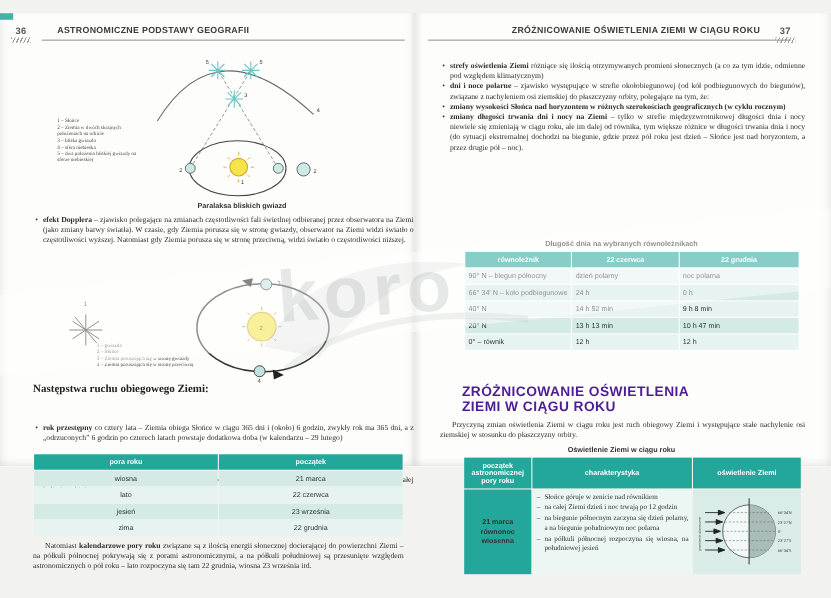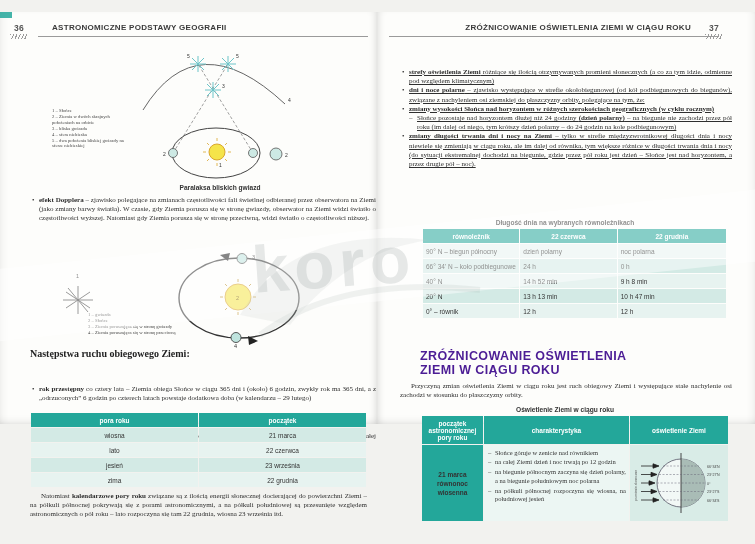--- a/index.html
+++ b/index.html
@@ -173,33 +173,30 @@
   </div>
 
   <div class="page page-right">
     <div class="hdr" style="right:64px;text-align:right;">ZRÓŻNICOWANIE OŚWIETLENIA ZIEMI W CIĄGU ROKU</div>
     <div class="hdr" style="right:36px;">
       <span class="pagenum">37</span>
     </div>
     <div class="hatch" style="right:32px;"></div>
     <div class="hdr-rule" style="left:12px;width:330px;"></div>
 
-    <div style="position:absolute;left:23px;top:56px;width:332px;text-decoration:underline;">
+    <div style="position:absolute;left:23px;top:44px;width:332px;">
       <div class="para li" style="position:relative;">
         <span class="b">strefy oświetlenia Ziemi</span><span> różniące się ilością otrzymywanych promieni słonecznych (a co za tym idzie, odmienne pod względem klimatycznym)</span>
       </div>
       <div class="para li" style="position:relative;">
         <span class="b">dni i noce polarne</span><span> – zjawisko występujące w strefie okołobiegunowej (od kół podbiegunowych do biegunów), związane z nachyleniem osi ziemskiej do płaszczyzny orbity, polegające na tym, że:</span>
       </div>
       <div class="para li" style="position:relative;">
         <span class="b">zmiany wysokości Słońca nad horyzontem w różnych szerokościach geograficznych (w cyklu rocznym)</span>
       </div>
-      <div class="para li-sub" style="position:relative;">
-        <span>Słońce pozostaje nad horyzontem dłużej niż 24 godziny </span><span class="b">(dzień polarny)</span><span> – na biegunie nie zachodzi przez pół roku (im dalej od niego, tym krótszy dzień polarny – do 24 godzin na kole podbiegunowym)</span>
-      </div>
       <div class="para li" style="position:relative;">
         <span class="b">zmiany długości trwania dni i nocy na Ziemi</span><span> – tylko w strefie międzyzwrotnikowej długości dnia i nocy niewiele się zmieniają w ciągu roku, ale im dalej od równika, tym większe różnice w długości trwania dnia i nocy (do sytuacji ekstremalnej dochodzi na biegunie, gdzie przez pół roku jest dzień – Słońce jest nad horyzontem, a przez drugie pół – noc).</span>
       </div>
     </div>
 
     <div class="figcap" style="left:23px;top:207px;width:330px;">Długość dnia na wybranych równoleżnikach</div>
 
     <table class="tbl tbl-day" style="left:45px;top:216px;width:305px;">
       <tbody>
           <tr>
@@ -233,21 +230,21 @@
         <td>12 h</td>
       </tr>
     </tbody>
       </table>
 
     <div class="sec-heading" style="left:43px;top:337px;">
       <div>ZRÓŻNICOWANIE OŚWIETLENIA</div>
       <div>ZIEMI W CIĄGU ROKU</div>
     </div>
 
-    <div class="para indent" style="left:23px;top:370px;width:332px;">Przyczyną zmian oświetlenia Ziemi w ciągu roku jest ruch obiegowy Ziemi i występujące stałe nachylenie osi zachodzi w stosunku do płaszczyzny orbity.</div>
+    <div class="para indent" style="left:23px;top:370px;width:332px;">Przyczyną zmian oświetlenia Ziemi w ciągu roku jest ruch obiegowy Ziemi i występujące stałe nachylenie osi ziemskiej w stosunku do płaszczyzny orbity.</div>
 
     <div class="figcap" style="left:23px;top:394px;width:330px;">Oświetlenie Ziemi w ciągu roku</div>
 
     <table class="tbl tbl-oswietlenie" style="left:44px;top:403px;width:308px;">
       <tbody>
           <tr>
         <th style="width:58px;">początek astronomicznej pory roku</th>
         <th style="width:152px;">charakterystyka</th>
         <th>oświetlenie Ziemi</th>
       </tr>

